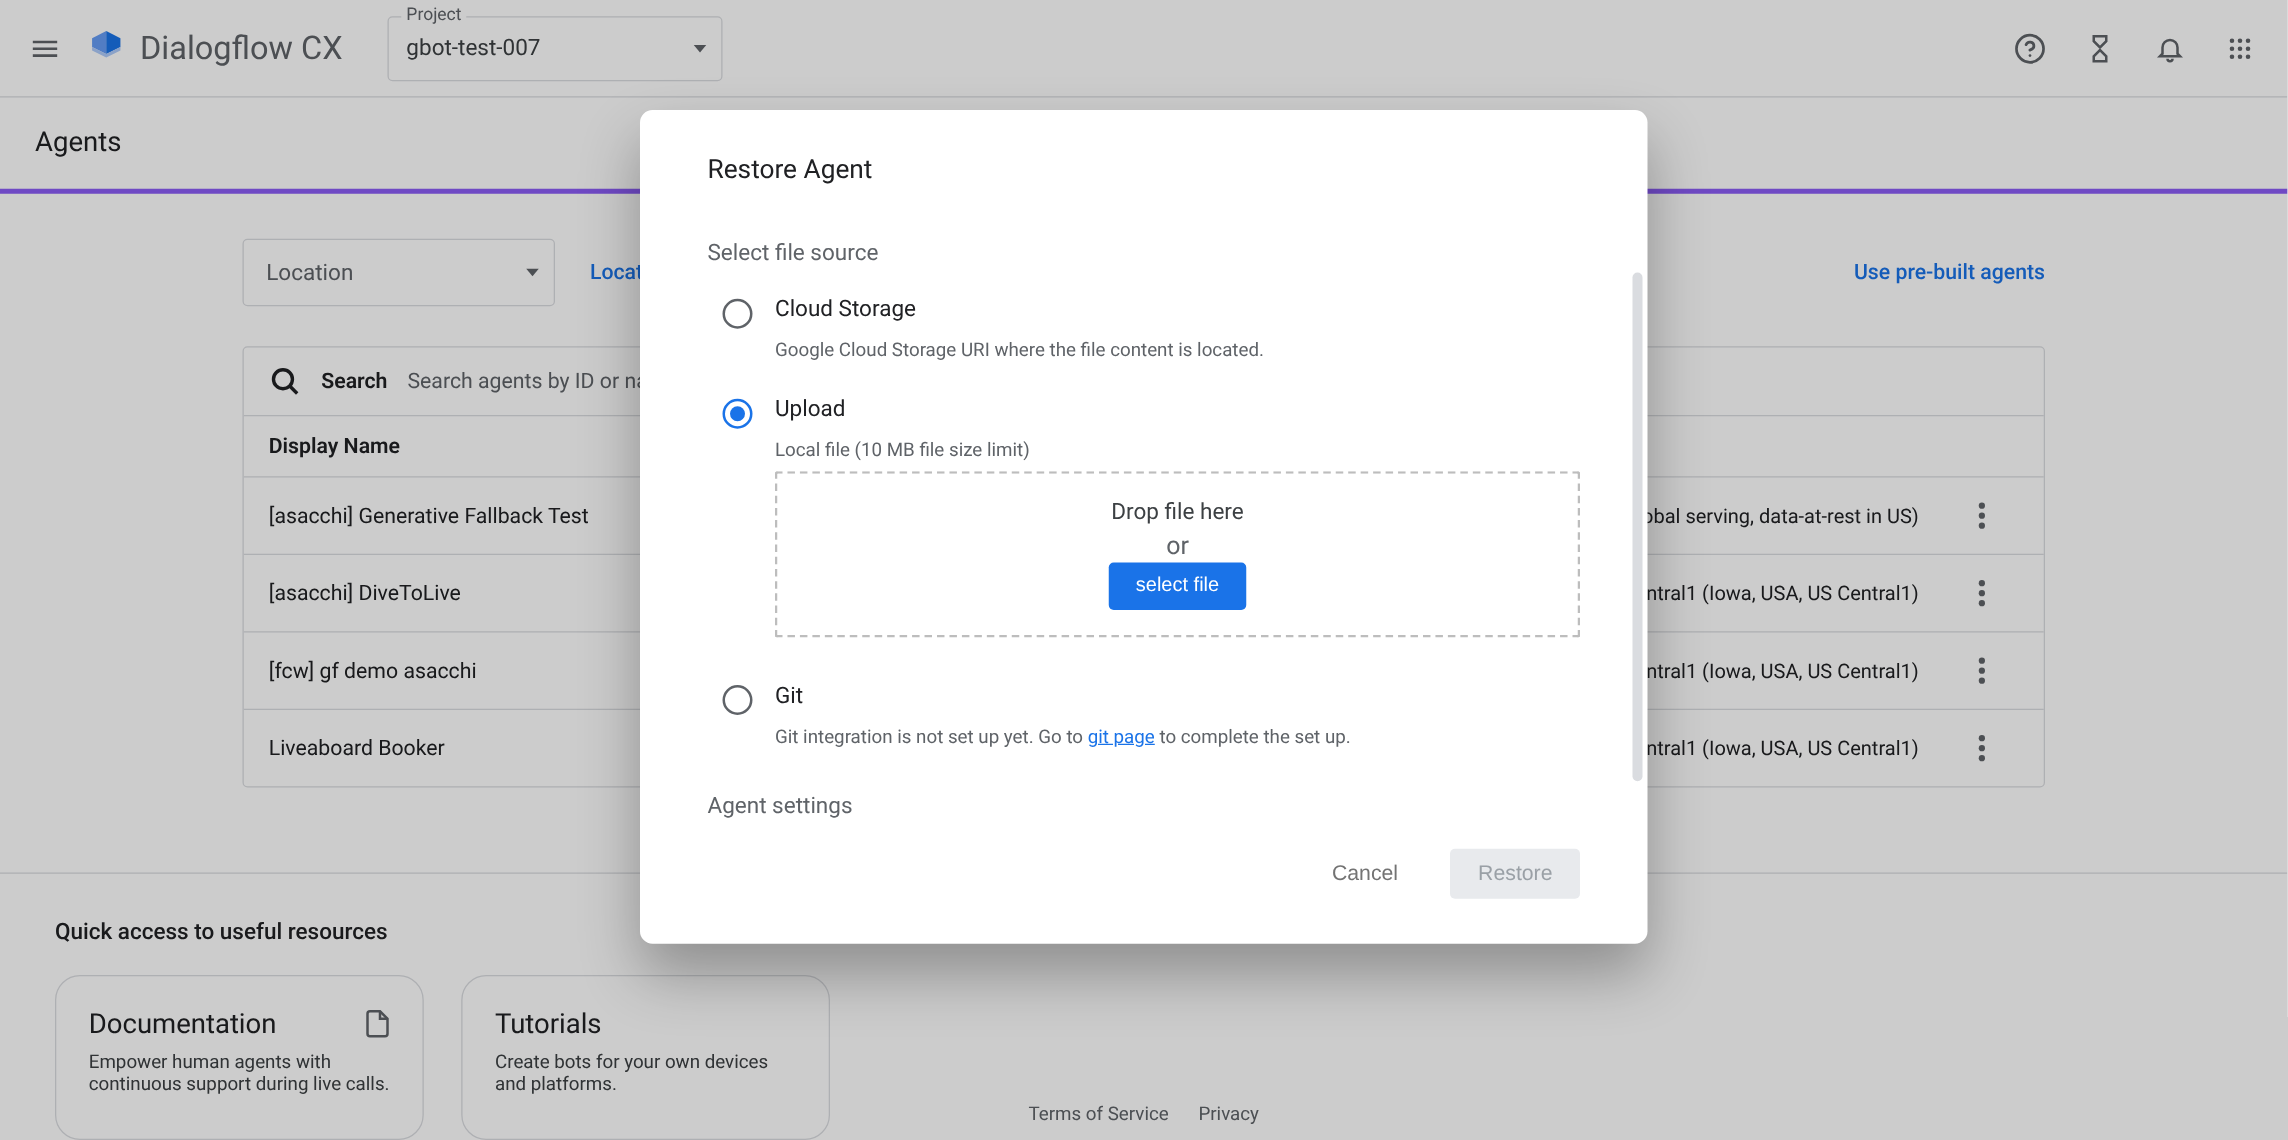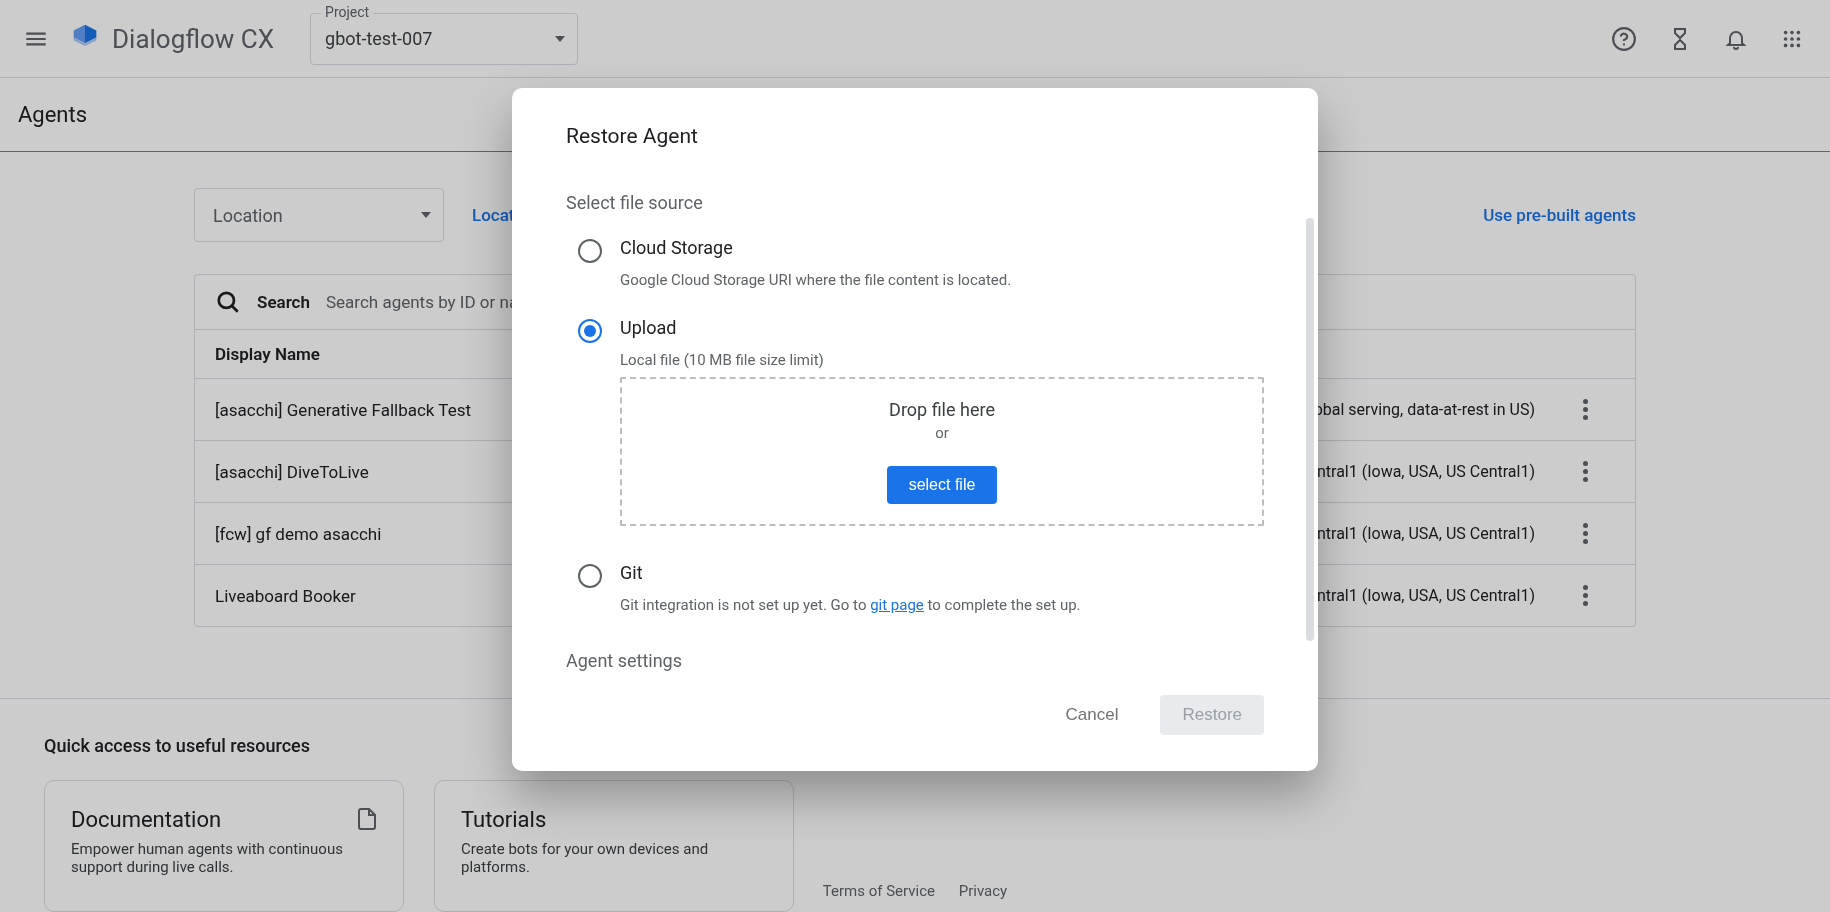--- a/index.html
+++ b/index.html
@@ -56,21 +56,21 @@
   .dropdown-arrow {
     position: absolute; right: 12px; top: 50%; transform: translateY(-50%);
     border-left: 5px solid transparent;
     border-right: 5px solid transparent;
     border-top: 6px solid #5f6368;
   }
   .header-right { margin-left: auto; display: flex; align-items: center; gap: 12px; }
   .icon-btn { width: 44px; height: 44px; display: flex; align-items: center; justify-content: center; border-radius: 50%; cursor: pointer; color: #5f6368; }
 
   
-  .subheader { padding: 24px 18px; font-size: 22px; border-bottom: 1px solid #8b5cf6; }
+  .subheader { padding: 24px 28px; font-size: 22px; border-bottom: 4px solid #8b5cf6; }
 
   
   .main { padding: 36px 194px 0 194px; }
   .toolbar { display: flex; align-items: center; justify-content: space-between; margin-bottom: 32px; }
   .location-select {
     border: 1px solid #dadce0; border-radius: 4px;
     padding: 0 44px 0 18px; height: 54px;
     display: flex; align-items: center; color: #5f6368;
     font-size: 18px; position: relative; width: 250px;
   }
@@ -94,21 +94,21 @@
   .td-name { font-size: 17px; flex: 1; }
   .td-region { width: 400px; flex: none; font-size: 16px; text-align: right; padding-right: 20px; }
   .td-actions { width: 60px; flex: none; display: flex; justify-content: center; }
   .kebab { display: flex; flex-direction: column; gap: 3px; cursor: pointer; padding: 8px; }
   .kebab span { width: 5px; height: 5px; background: #5f6368; border-radius: 50%; }
 
   
   .quick { position: absolute; bottom: 0; left: 0; right: 0; border-top: 1px solid #dadce0; padding: 36px 50px 0 44px; }
   .quick-title { font-weight: 500; font-size: 18px; margin-bottom: 24px; }
   .cards { display: flex; gap: 30px; }
-  .card { border: 1px solid #dadce0; border-radius: 10px; padding: 26px; width: 360px; height: 132px; position: relative; }
+  .card { border: 1px solid #dadce0; border-radius: 20px; padding: 26px; width: 295px; height: 132px; position: relative; }
   .card-title { font-size: 22px; font-weight: 400; margin-bottom: 8px; }
   .card-desc { font-size: 15px; color: #3c4043; }
   .card-icon { position: absolute; top: 24px; right: 24px; color: #5f6368; }
 
   .footer-links { text-align: center; padding: 12px 0; font-size: 15px; color: #5f6368; position: absolute; bottom: 0; left: 0; right: 0; }
   .footer-links a { color: #5f6368; text-decoration: none; margin: 0 10px; }
 
   
   .modal {
     position: absolute;
@@ -132,21 +132,21 @@
   .radio.selected { border-color: #1a73e8; }
   .radio.selected::after { content: ''; width: 12px; height: 12px; background: #1a73e8; border-radius: 50%; }
   .radio-label { font-size: 18px; color: #202124; }
   .radio-desc { font-size: 15px; color: #5f6368; margin-left: 42px; margin-bottom: 28px; margin-top: 8px; }
   .dropzone {
     margin-left: 42px; margin-top: 8px; margin-bottom: 36px;
     border: 2px dashed #bdbdbd; border-radius: 2px;
     padding: 20px; text-align: center;
   }
   .drop-text { font-size: 18px; color: #3c4043; margin-bottom: 4px; }
-  .drop-or { font-size: 15px; color: #5f6368; margin-bottom: 24px; }
+  .drop-or { font-size: 20px; color: #5f6368; margin-bottom: 2px; }
   .select-file-btn {
     background: #1a73e8; color: #fff; border: none;
     padding: 10px 22px; border-radius: 4px; font-size: 16px; cursor: pointer;
   }
   .git-desc { font-size: 15px; color: #5f6368; margin-left: 42px; margin-top: 8px; margin-bottom: 36px; }
   .git-desc a { color: #1a73e8; }
   .modal-footer { display: flex; justify-content: flex-end; gap: 20px; margin-top: 12px; }
   .modal-btn { padding: 10px 22px; border-radius: 4px; border: none; font-size: 17px; font-weight: 500; cursor: pointer; }
   .modal-btn.cancel { background: transparent; color: #737373; }
   .modal-btn.confirm { background: #e8eaed; color: #9aa0a6; cursor: default; }

